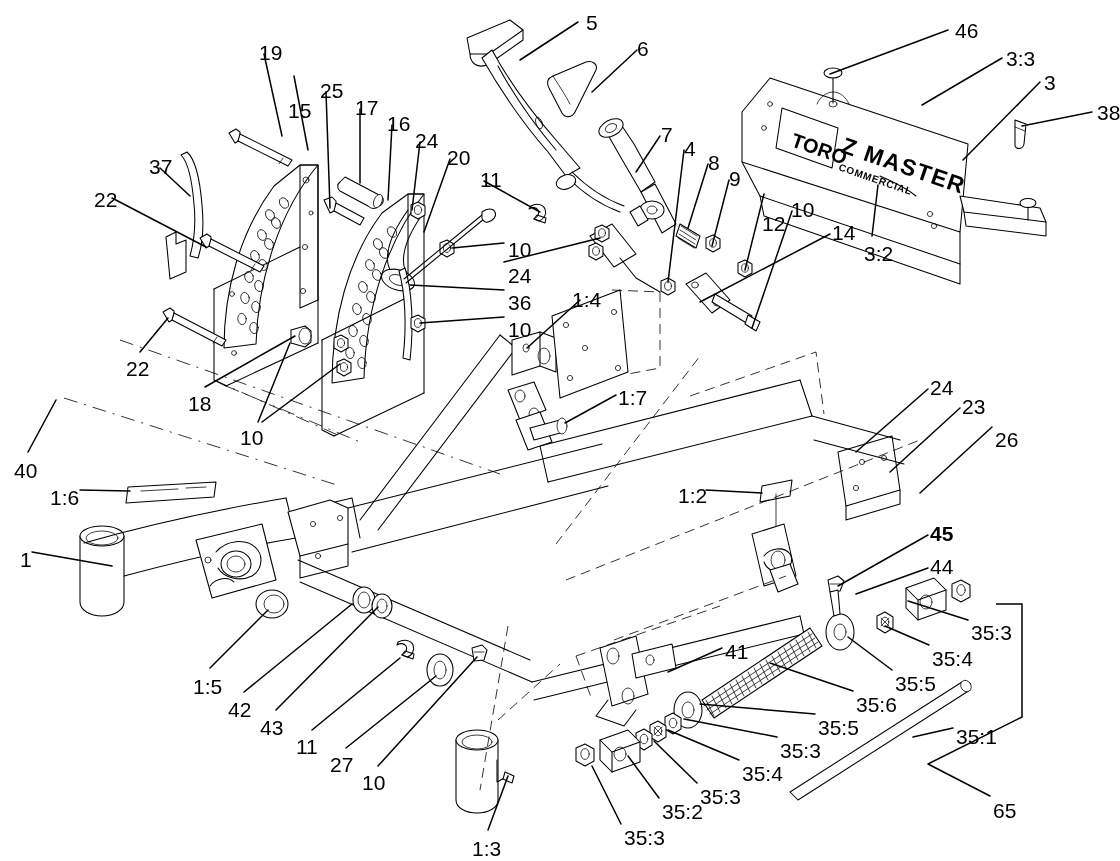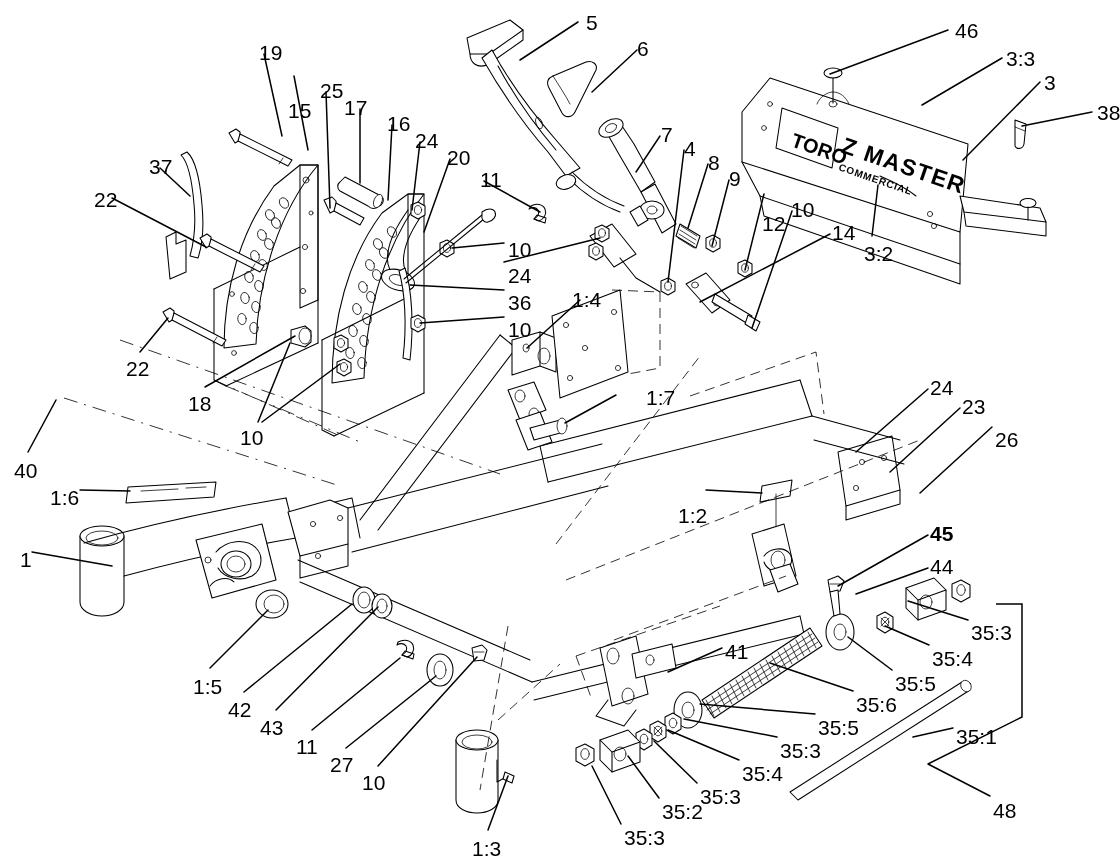--- a/index.html
+++ b/index.html
@@ -603,21 +603,21 @@
   <div class="callout-layer" id="callout-layer">
       <div class="callout" style="left: 586px; top: 12px;">5</div>
       <div class="callout" style="left: 637px; top: 38px;">6</div>
       <div class="callout" style="left: 955px; top: 20px;">46</div>
       <div class="callout" style="left: 1006px; top: 48px;">3:3</div>
       <div class="callout" style="left: 1044px; top: 72px;">3</div>
       <div class="callout" style="left: 1097px; top: 102px;">38</div>
       <div class="callout" style="left: 259px; top: 42px;">19</div>
       <div class="callout" style="left: 288px; top: 64px; margin-top: 36px;">15</div>
       <div class="callout" style="left: 320px; top: 80px;">25</div>
-      <div class="callout" style="left: 344px; top: 97px; text-align: right;">17</div>
+      <div class="callout" style="left: 355px; top: 97px; text-align: right;">17</div>
       <div class="callout" style="left: 387px; top: 113px;">16</div>
       <div class="callout" style="left: 415px; top: 130px;">24</div>
       <div class="callout" style="left: 447px; top: 147px;">20</div>
       <div class="callout" style="left: 480px; top: 169px;">11</div>
       <div class="callout" style="left: 661px; top: 124px;">7</div>
       <div class="callout" style="left: 684px; top: 138px;">4</div>
       <div class="callout" style="left: 708px; top: 152px;">8</div>
       <div class="callout" style="left: 729px; top: 168px;">9</div>
       <div class="callout" style="left: 762px; top: 182px; margin-top: 31px;">12</div>
       <div class="callout" style="left: 791px; top: 199px;">10</div>
@@ -626,22 +626,22 @@
       <div class="callout" style="left: 149px; top: 156px;">37</div>
       <div class="callout" style="left: 94px; top: 189px;">22</div>
       <div class="callout" style="left: 126px; top: 358px;">22</div>
       <div class="callout" style="left: 188px; top: 393px;">18</div>
       <div class="callout" style="left: 508px; top: 239px;">10</div>
       <div class="callout" style="left: 508px; top: 265px;">24</div>
       <div class="callout" style="left: 508px; top: 292px;">36</div>
       <div class="callout" style="left: 508px; top: 319px;">10</div>
       <div class="callout" style="left: 240px; top: 427px;">10</div>
       <div class="callout" style="left: 572px; top: 289px;">1:4</div>
-      <div class="callout" style="left: 618px; top: 387px; margin-left: 28px;">1:7</div>
-      <div class="callout" style="left: 678px; top: 485px; margin-top: 20px;">1:2</div>
+      <div class="callout" style="left: 618px; top: 387px;">1:7</div>
+      <div class="callout" style="left: 678px; top: 485px;">1:2</div>
       <div class="callout" style="left: 14px; top: 460px;">40</div>
       <div class="callout" style="left: 50px; top: 487px;">1:6</div>
       <div class="callout" style="left: 20px; top: 549px;">1</div>
       <div class="callout" style="left: 193px; top: 676px;">1:5</div>
       <div class="callout" style="left: 228px; top: 699px;">42</div>
       <div class="callout" style="left: 260px; top: 717px;">43</div>
       <div class="callout" style="left: 296px; top: 736px;">11</div>
       <div class="callout" style="left: 330px; top: 754px;">27</div>
       <div class="callout" style="left: 362px; top: 772px;">10</div>
       <div class="callout" style="left: 472px; top: 838px;">1:3</div>
@@ -655,16 +655,16 @@
       <div class="callout" style="left: 895px; top: 673px;">35:5</div>
       <div class="callout" style="left: 856px; top: 694px;">35:6</div>
       <div class="callout" style="left: 818px; top: 717px;">35:5</div>
       <div class="callout" style="left: 780px; top: 740px;">35:3</div>
       <div class="callout" style="left: 742px; top: 763px;">35:4</div>
       <div class="callout" style="left: 700px; top: 786px;">35:3</div>
       <div class="callout" style="left: 662px; top: 801px;">35:2</div>
       <div class="callout" style="left: 624px; top: 827px;">35:3</div>
       <div class="callout" style="left: 725px; top: 641px;">41</div>
       <div class="callout" style="left: 956px; top: 726px;">35:1</div>
-      <div class="callout" style="left: 993px; top: 800px;">48</div>
+      <div class="callout" style="left: 993px; top: 800px;">65</div>
     </div>
 
 </div>
 
 </body></html>

